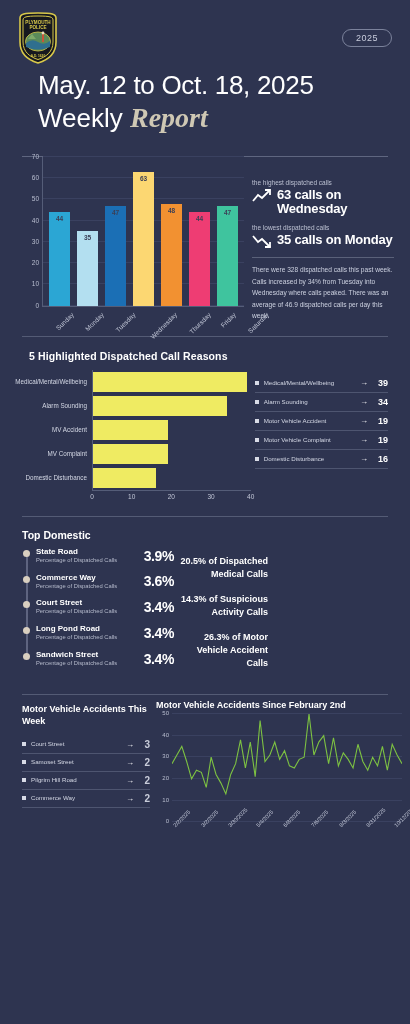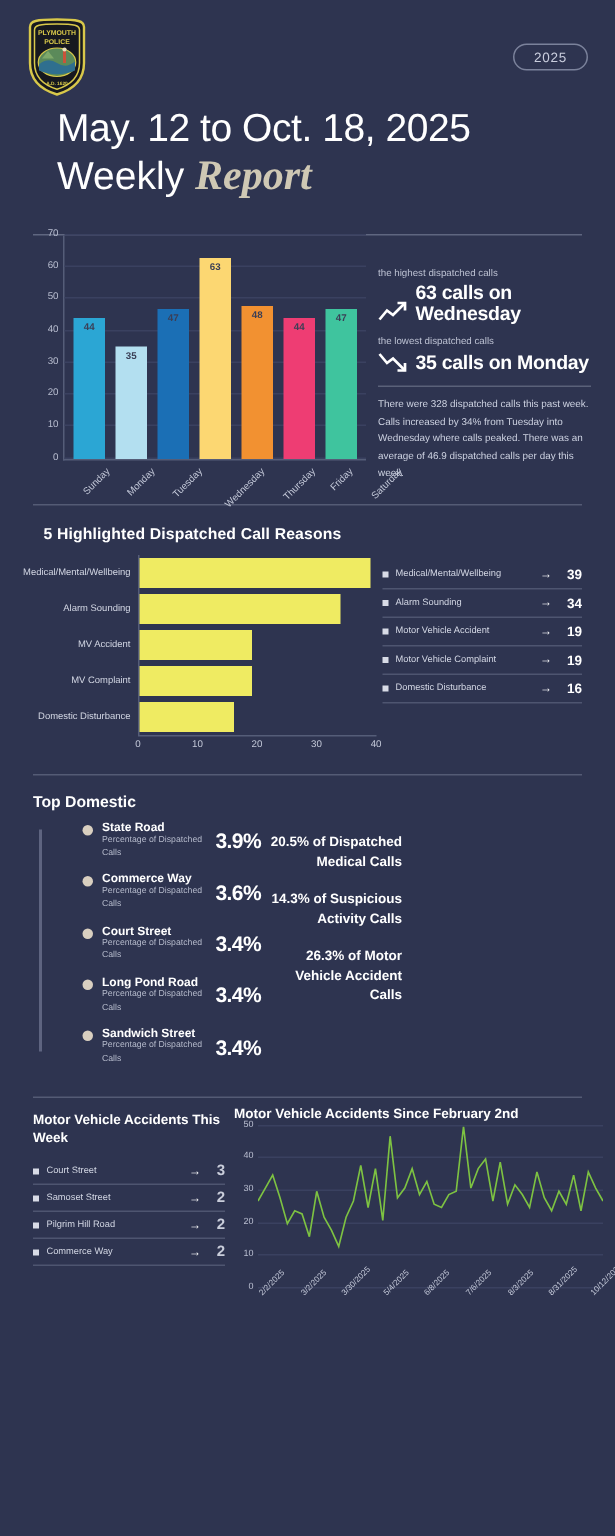--- a/index.html
+++ b/index.html
@@ -39,21 +39,21 @@
   .ytick { position: absolute; right: 100%; margin-right: 4px; transform: translateY(-50%); font-size: 6.5px; color: #b9bed0; }
   .bars { display: flex; align-items: flex-end; height: 100%; padding: 0 6px; gap: 7px; }
   .bar-col { flex: 1; display: flex; flex-direction: column; justify-content: flex-end; align-items: center; height: 100%; position: relative; }
   .bar { width: 100%; position: relative; }
   .bar-val { position: absolute; top: 3px; left: 0; right: 0; text-align: center; font-size: 6.5px; color: #3b3f56; font-weight: 700; }
   .xlabels { display: flex; padding: 0 6px; gap: 7px; margin-left: 20px; }
   .xlab { flex: 1; font-size: 6.5px; color: #c3c8d8; transform: rotate(-45deg); transform-origin: right top; text-align: right; white-space: nowrap; margin-top: 4px; }
 
   .sec1-right { width: 150px; padding-left: 8px; padding-top: 22px; }
   .hint-lbl { font-size: 6.5px; color: #bcc1d2; margin-bottom: 2px; }
-  .stat-row { display: flex; align-items: flex-end; gap: 5px; margin-bottom: 8px; }
+  .stat-row { display: flex; align-items: flex-start; gap: 5px; margin-bottom: 8px; }
   .trend-icon { width: 20px; height: 16px; flex: none; }
   .stat-big { font-size: 13px; font-weight: 700; line-height: 1.1; letter-spacing: -.2px; }
   .para { font-size: 6.6px; line-height: 1.75; color: #ccd1e0; margin-top: 6px; }
   .mini-div { height: 1px; background: #5a6179; margin: 7px 0 0 0; }
 
   
   .sec2 { display: flex; padding: 0 14px 0 0; }
   .hbar-wrap { width: 252px; padding-left: 4px; }
   .hbar-chart { position: relative; }
   .hbar-row { display: flex; align-items: center; height: 24px; }
@@ -68,21 +68,21 @@
   .legend-sq { width: 4px; height: 4px; background: #d8dbe6; margin-right: 5px; flex: none; }
   .legend-name { flex: 1; font-size: 6.2px; line-height: 1.5; color: #d3d7e4; }
   .legend-arrow { font-size: 8px; color: #fff; margin: 0 6px; }
   .legend-val { font-size: 9px; font-weight: 700; color: #fff; min-width: 14px; text-align: right; }
 
   
   .sec3 { display: flex; padding: 0 10px 0 22px; }
   .streets { width: 152px; }
   .street-list { position: relative; padding-left: 14px; margin-top: 6px; }
   .street-rail { position: absolute; left: 4px; top: 6px; bottom: 10px; width: 2px; background: #5e6480; }
-  .street-item { display: flex; align-items: center; position: relative; margin-bottom: 8px; margin-left: 32px; }
+  .street-item { display: flex; align-items: center; position: relative; margin-bottom: 8px; }
   .street-dot { position: absolute; left: -13px; top: 3px; width: 7px; height: 7px; border-radius: 50%; background: #d9cfc0; }
   .street-text { flex: 1; }
   .street-name { font-size: 8px; font-weight: 700; color: #fff; }
   .street-sub { font-size: 5.8px; color: #b5bacb; line-height: 1.5; }
   .street-pct { font-size: 14px; font-weight: 700; letter-spacing: -.4px; }
 
   .pie-col { width: 132px; }
   .pie-box { position: relative; margin-top: 4px; }
   .pie { width: 96px; height: 96px; border-radius: 50%; margin: 14px auto 0 auto; }
   .pie-lbl-top { position: absolute; right: 0; top: 0; text-align: right; }

